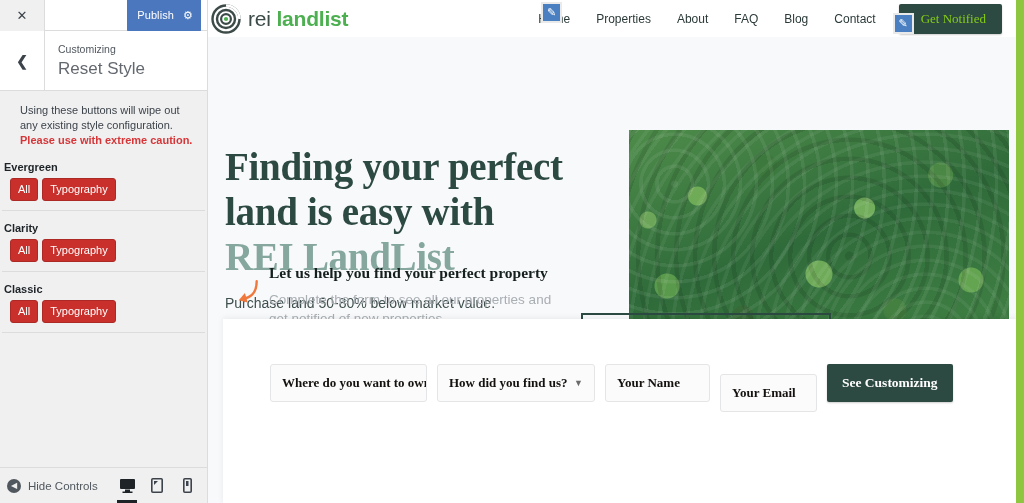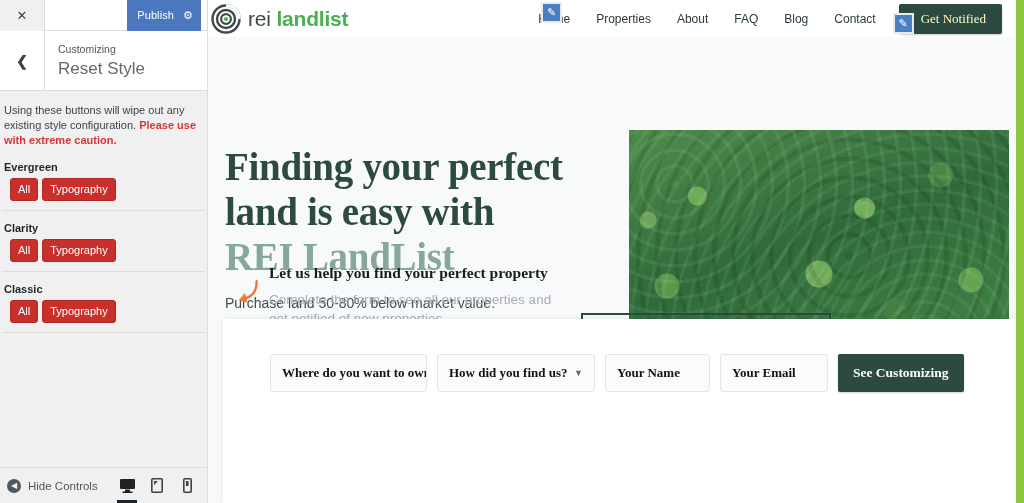--- a/index.html
+++ b/index.html
@@ -64,20 +64,21 @@
   }
   .sb-title-wrap { padding: 11px 0 0 13px; }
   .sb-eyebrow { font-size: 10.5px; color: #50575e; line-height: 15px; }
   .sb-title { font-size: 17px; color: #646970; line-height: 24px; font-weight: 400; }
 
   .sb-body { flex: 1; overflow: hidden; padding: 0; background: #f0f0f1; }
 
   .reset-desc {
     font-size: 11px; line-height: 15px; color: #3c434a;
     padding: 12px 11px 2px 4px;
+    margin-left: 16px;
   }
   .reset-desc .warn { color: #d63638; font-weight: bold; }
 
   .style-group { padding: 0 4px; }
   .style-group h3 {
     font-size: 11px; font-weight: bold; color: #1d2327;
     margin: 11px 0 5px 0;
   }
   .btn-row { display: flex; gap: 4px; padding-bottom: 9px; padding-left: 6px; }
   .red-btn {
@@ -143,21 +144,21 @@
 
   .nav {
     margin-left: auto; display: flex; align-items: center; gap: 0;
   }
   .nav a {
     font-size: 12px; color: #2b3a39; text-decoration: none;
     padding: 0 13px; line-height: 20px;
   }
   .cta-wrap { position: relative; margin-left: 10px; }
   .cta {
-    background: #2d4a42; color: #fef9c3;
+    background: #2d4a42; color: #84cc16;
     font-size: 13px; padding: 7px 16px 7px 22px;
     font-family: "Liberation Serif", serif;
     border-radius: 2px; cursor: pointer; display: inline-block;
     box-shadow: 0 1px 2px rgba(0,0,0,.2);
   }
   .pencil {
     width: 21px; height: 21px; background: #4a7fc1;
     border: 2px solid #eaeaea;
     display: flex; align-items: center; justify-content: center;
     color: #fff; font-size: 11px; cursor: pointer;
@@ -240,21 +241,21 @@
     display: flex; align-items: center;
     padding: 0 11px;
     font-size: 13px; color: #14110f;
     font-family: "Liberation Serif", serif; font-weight: bold;
     overflow: hidden; white-space: nowrap;
     cursor: text;
   }
   .f-where { width: 157px; }
   .f-how { width: 158px; justify-content: space-between; cursor: pointer; }
   .f-name { width: 105px; }
-  .f-email { width: 108px; }
+  .f-email { width: 97px; margin-top: 20px; }
   .caret { color: #6b6b6b; font-size: 9px; }
   .submit-btn {
     height: 38px; background: #2d4a42; color: #fff;
     font-family: "Liberation Serif", serif; font-weight: bold;
     font-size: 13.5px;
     display: flex; align-items: center; padding: 0 15px;
     border-radius: 2px; cursor: pointer; border: none;
     box-shadow: 0 1px 2px rgba(0,0,0,.2);
   }
 </style>

